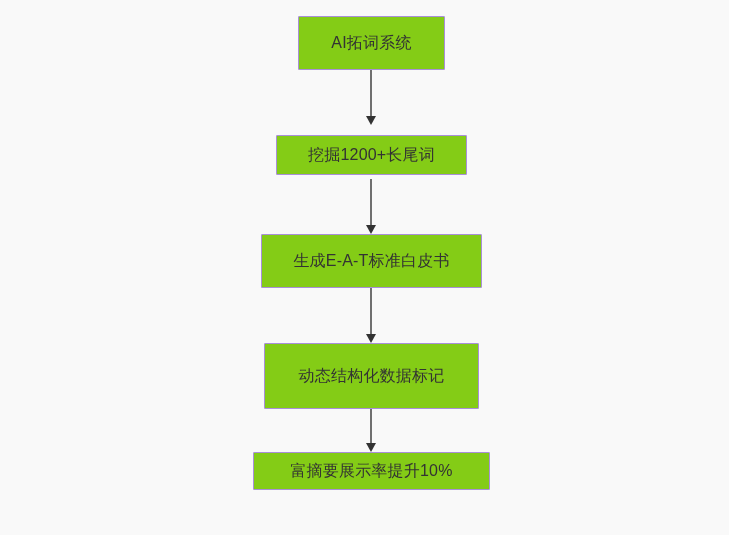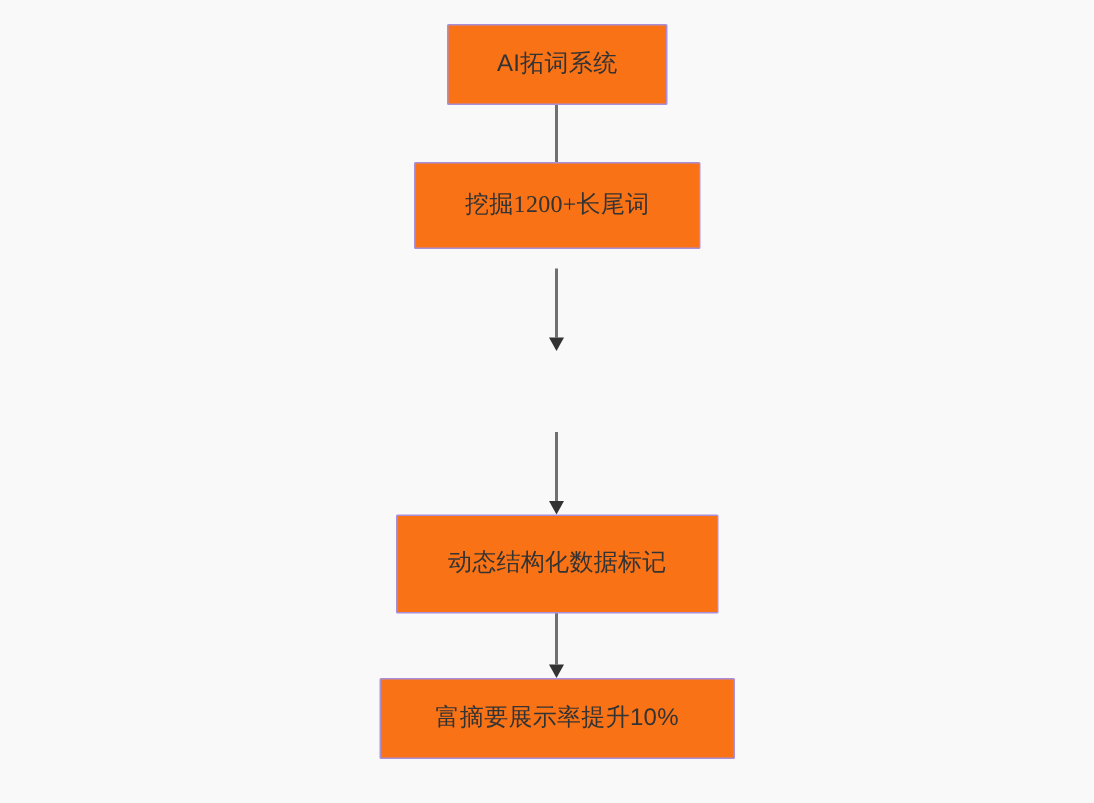--- a/index.html
+++ b/index.html
@@ -16,21 +16,21 @@
   }
   #flow-canvas {
     position: relative;
     width: 729px;
     height: 535px;
     background: #f9f9f9;
   }
   .node {
     position: absolute;
     box-sizing: border-box;
-    background: #f97316;
+    background: #84cc16;
     border: 1.6px solid #a98fd8;
     border-radius: 1px;
     display: flex;
     align-items: center;
     justify-content: center;
     color: #333333;
     font-size: 16px;
     line-height: 1.2;
     letter-spacing: 0.2px;
     white-space: nowrap;
@@ -86,26 +86,29 @@
 
   <div class="edge" style="left:371px; top:397px;">
     <div class="edge-line" style="height:46px;"></div>
     <div class="edge-head" style="top:46px;"></div>
   </div>
 
   <div class="node" style="left:298px; top:16px; width:147px; height:54px;">
     <span class="node-label">AI拓词系统</span>
   </div>
 
-  <div class="node" style="left:276px; top:108px; width:191px; height:58px;font-family:Liberation Serif, serif;">
+  <div class="node" style="left:276px; top:135px; width:191px; height:40px;">
     <span class="node-label">挖掘1200+长尾词</span>
   </div>
 
+  <div class="node" style="left:261px; top:234px; width:221px; height:54px;">
+    <span class="node-label">生成E-A-T标准白皮书</span>
+  </div>
 
   <div class="node" style="left:264px; top:343px; width:215px; height:66px;">
     <span class="node-label">动态结构化数据标记</span>
   </div>
 
-  <div class="node" style="left:253px; top:452px; width:237px; height:54px;">
+  <div class="node" style="left:253px; top:452px; width:237px; height:38px;">
     <span class="node-label">富摘要展示率提升10%</span>
   </div>
 
 </div>
 
 </body></html>

